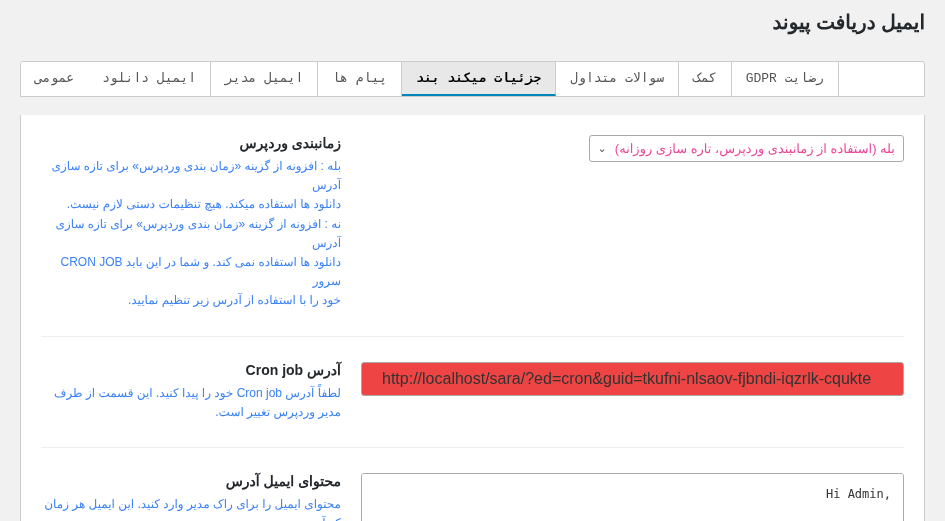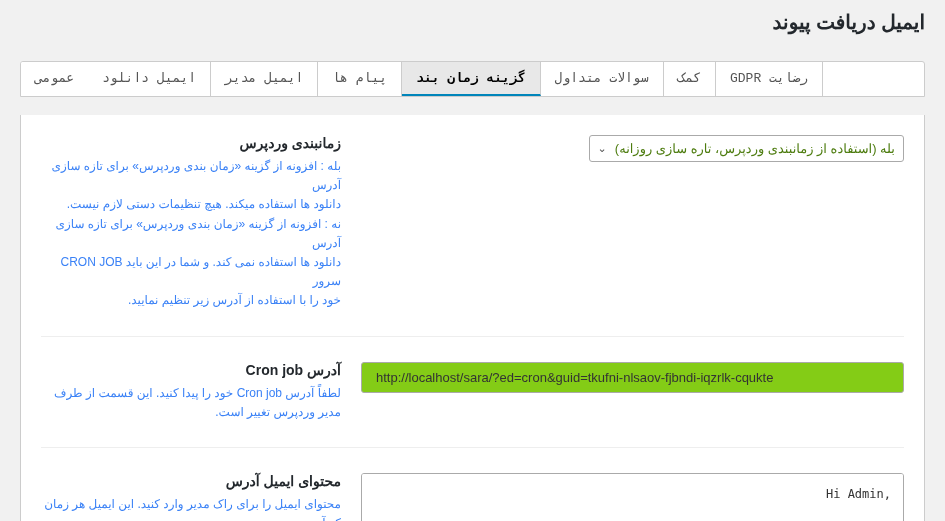--- a/index.html
+++ b/index.html
@@ -99,40 +99,40 @@
       border: 1px solid #aaa;
       border-radius: 3px;
       background: #fff;
       padding: 5px 8px;
       min-width: 260px;
       cursor: pointer;
       justify-content: space-between;
     }
     .dropdown-wrapper .dropdown-text {
       font-size: 13px;
-      color: #4d7c0f;
+      color: #ec4899;
     }
     .dropdown-wrapper .chevron {
       font-size: 11px;
       color: #555;
       margin-right: 8px;
     }
 
     
     .url-field {
       width: 100%;
       max-width: 580px;
-      padding: 7px 14px;
+      padding: 7px 20px;
       border: 1px solid #aaa;
       border-radius: 3px;
-      font-size: 13px;
+      font-size: 16px;
       color: #333;
       direction: ltr;
       text-align: left;
-      background: #84cc16;
+      background: #ef4444;
     }
 
     
     .email-textarea {
       width: 100%;
       max-width: 580px;
       min-height: 160px;
       padding: 10px 12px;
       border: 1px solid #aaa;
       border-radius: 3px;
@@ -154,21 +154,21 @@
 </head>
 <body>
 
 <div class="page-wrapper">
   <div class="page-title">ایمیل دریافت پیوند</div>
 
   <div class="tabs">
     <div class="tab">رضایت GDPR</div>
     <div class="tab">کمک</div>
     <div class="tab">سوالات متداول</div>
-    <div class="tab active">گزینه زمان بند</div>
+    <div class="tab active">جزئیات میکند بند</div>
     <div class="tab">پیام ها</div>
     <div class="tab">ایمیل مدیر</div>
     <div class="tab">ایمیل دانلود</div>
     <div class="tab">عمومی</div>
   </div>
 
   <div class="content-area">
 
     <div class="section-row">
       <div class="section-control">

